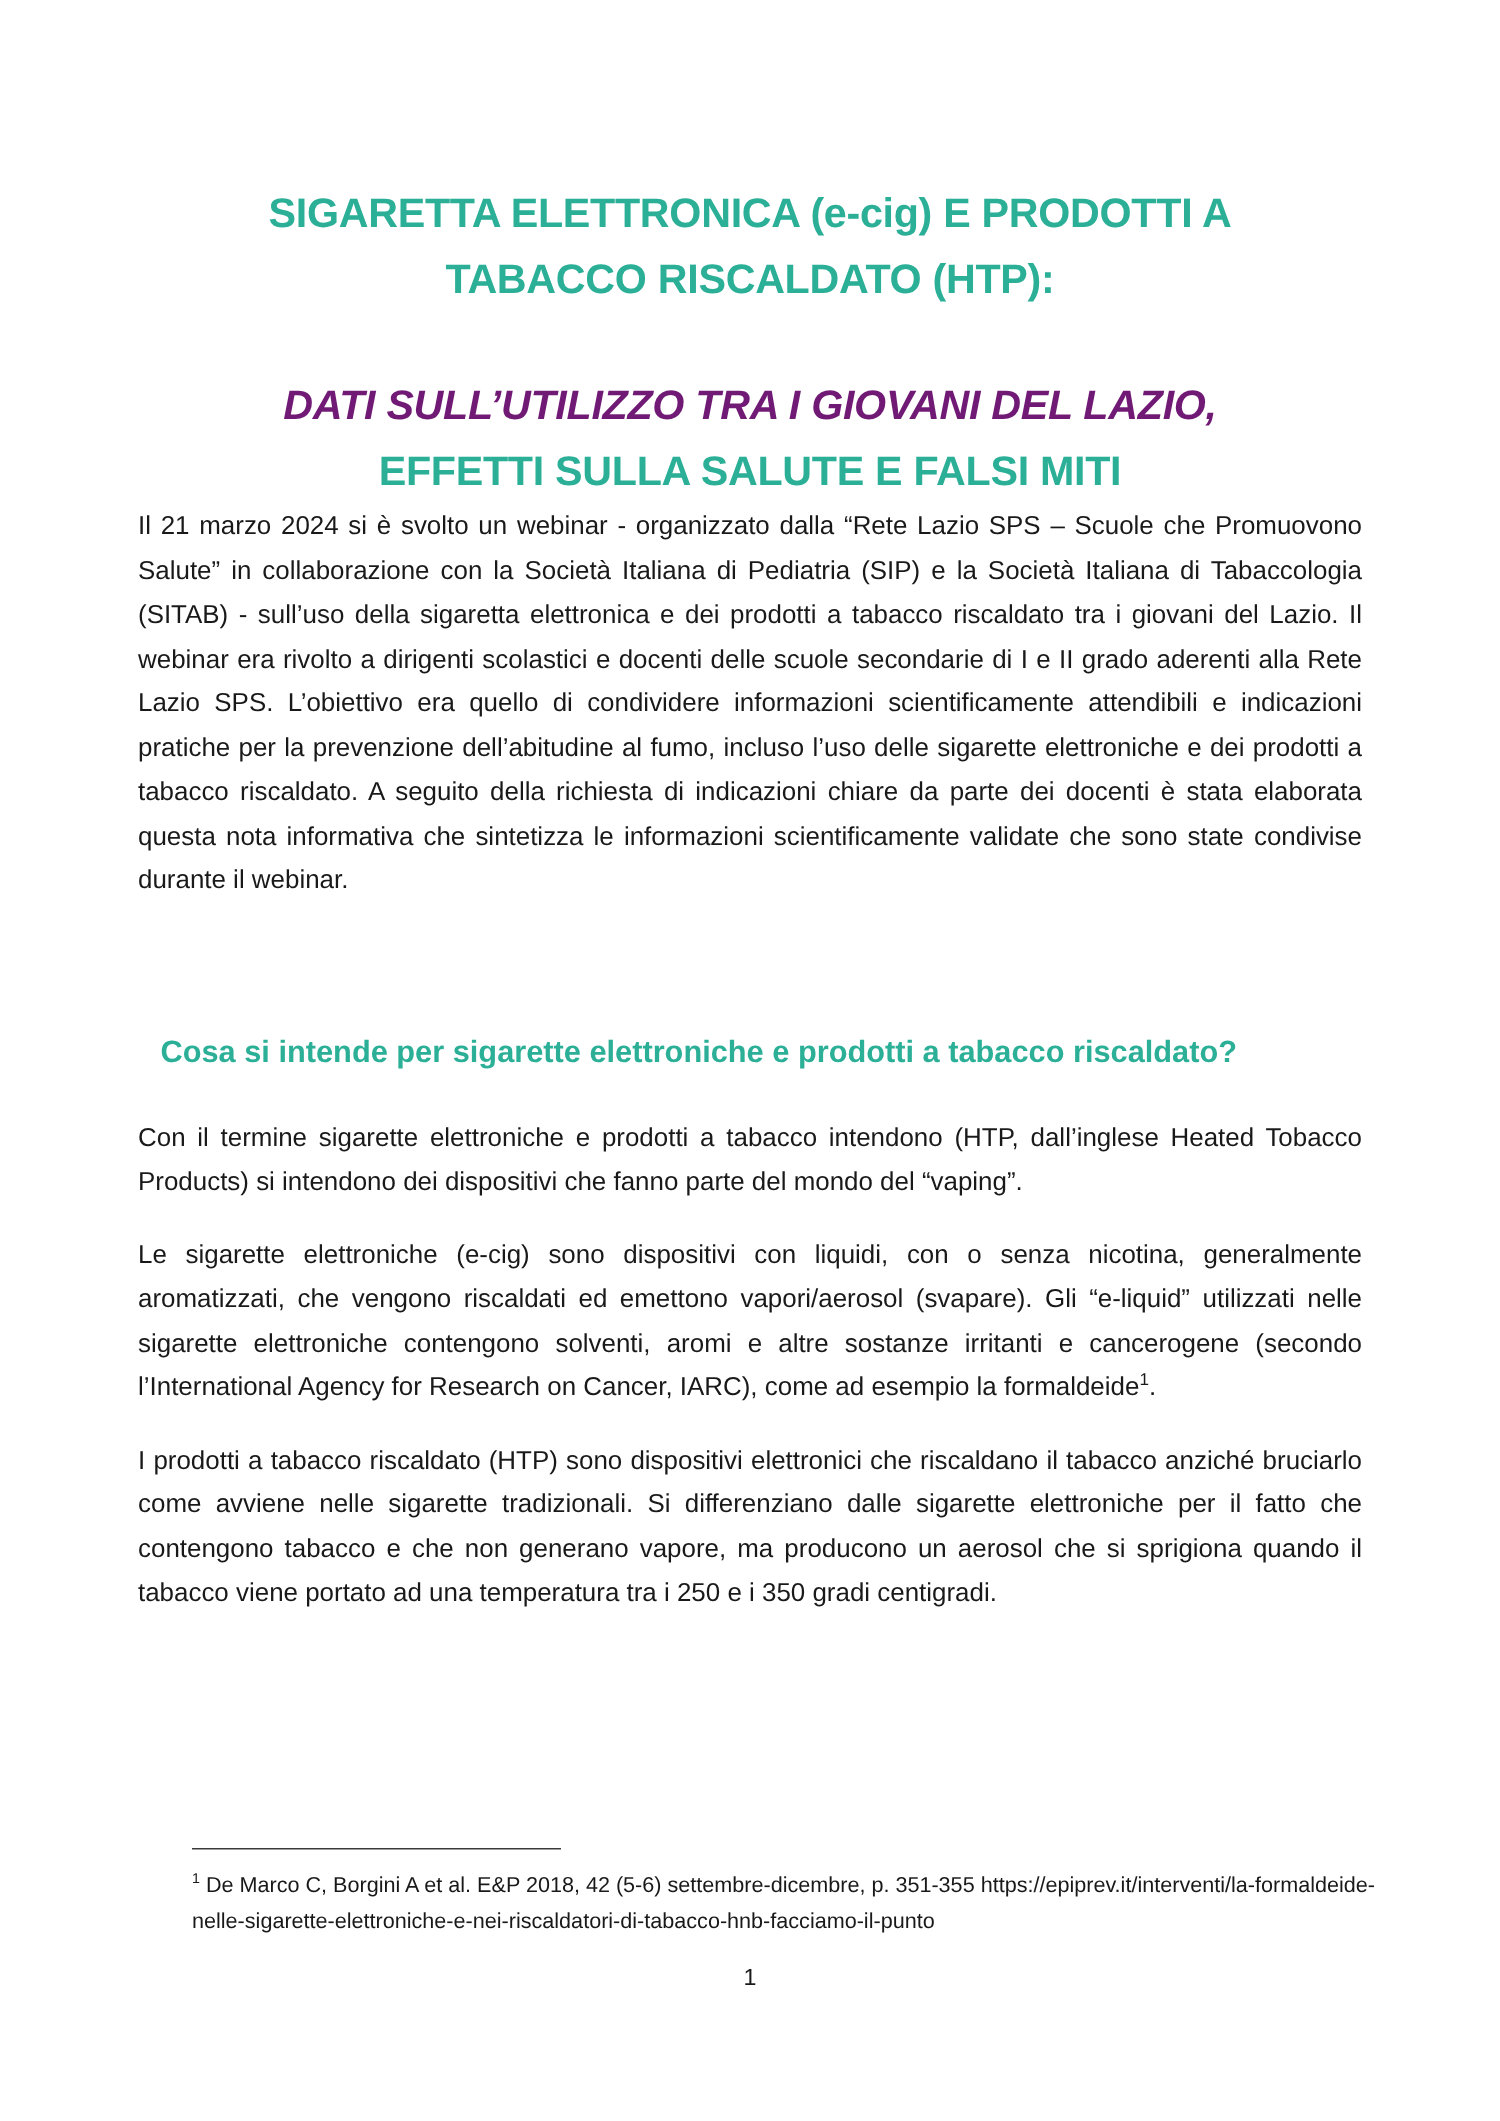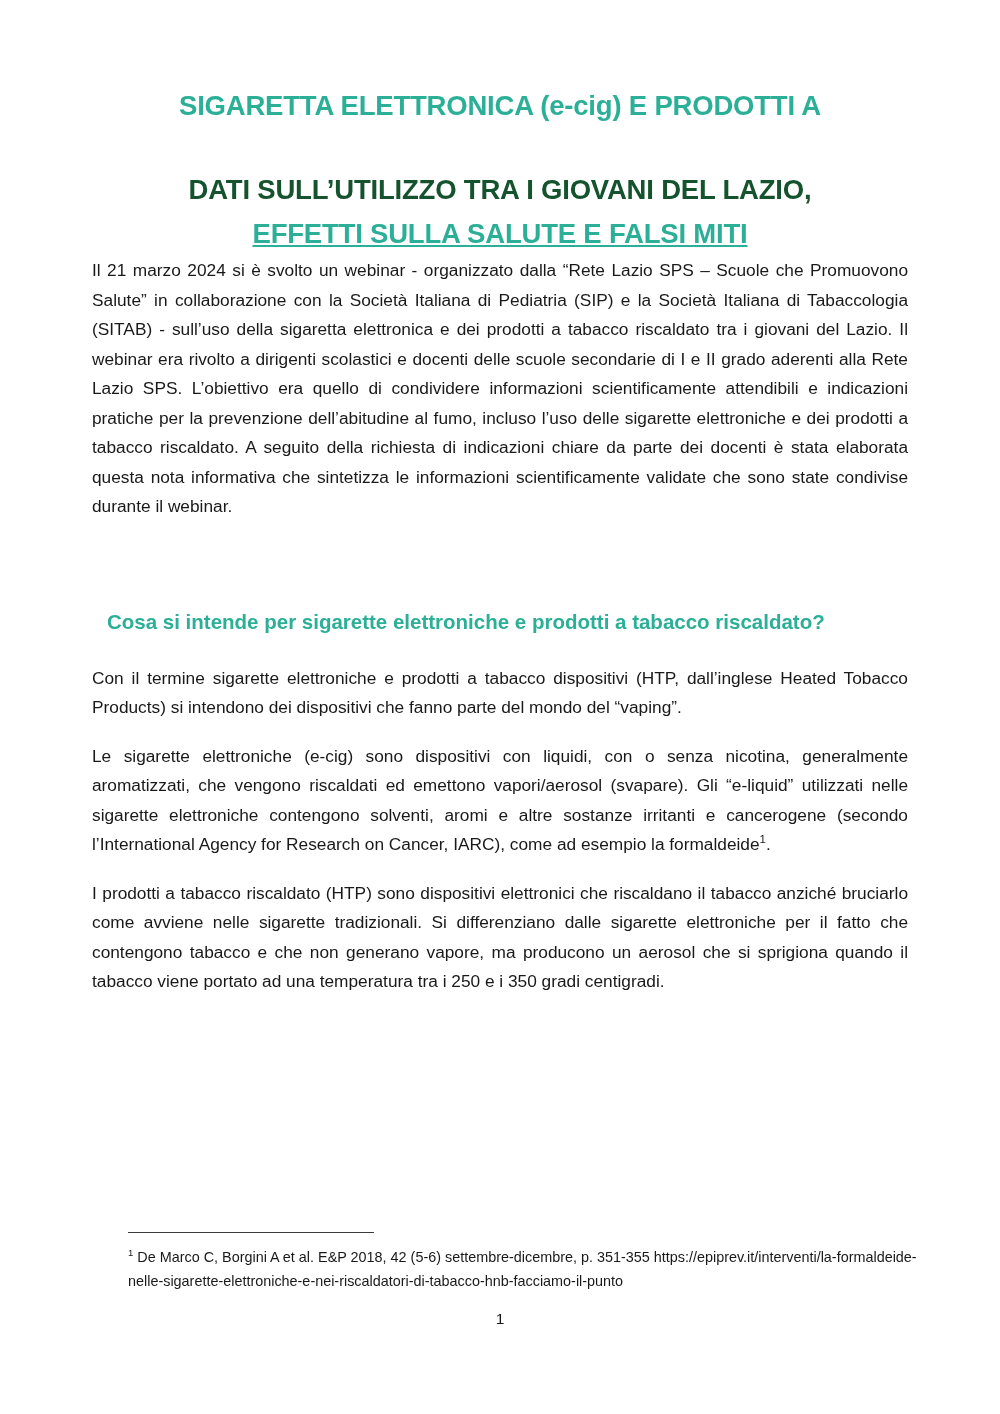--- a/index.html
+++ b/index.html
@@ -20,21 +20,21 @@
   }
   .content {
     position: absolute;
     left: 92px;
     top: 0;
     width: 816px;
   }
 
   
   .title-block {
-    padding-top: 84px;
+    padding-top: 120px;
     text-align: center;
   }
   .title-line {
     color: #2BAF97;
     font-weight: bold;
     font-size: 27.5px;
     line-height: 44px;
     letter-spacing: -0.2px;
     text-align: center;
   }
@@ -111,33 +111,34 @@
 </style>
 </head>
 <body>
 
 <div class="page">
 
   <div class="content">
 
     <div class="title-block">
       <div class="title-line" style="color: rgb(43, 175, 151);">SIGARETTA ELETTRONICA (e-cig) E PRODOTTI A</div>
+      <div class="title-line" style="color: rgb(43, 175, 151);">TABACCO RISCALDATO (HTP):</div>
       <div class="title-group-2">
-        <div class="title-line" style="color: #14532d;">DATI SULL’UTILIZZO TRA I GIOVANI DEL LAZIO,</div>
-        <div class="title-line" style="color: rgb(43, 175, 151); text-decoration: underline;">EFFETTI SULLA SALUTE E FALSI MITI</div>
+        <div class="title-line" style="color: #701a75; font-style: italic;">DATI SULL’UTILIZZO TRA I GIOVANI DEL LAZIO,</div>
+        <div class="title-line" style="color: rgb(43, 175, 151);">EFFETTI SULLA SALUTE E FALSI MITI</div>
       </div>
     </div>
 
     <div class="intro">
       <p class="body">Il 21 marzo 2024 si è svolto un webinar - organizzato dalla “Rete Lazio SPS – Scuole che Promuovono Salute” in collaborazione con la Società Italiana di Pediatria (SIP) e la Società Italiana di Tabaccologia (SITAB) - sull’uso della sigaretta elettronica e dei prodotti a tabacco riscaldato tra i giovani del Lazio. Il webinar era rivolto a dirigenti scolastici e docenti delle scuole secondarie di I e II grado aderenti alla Rete Lazio SPS. L’obiettivo era quello di condividere informazioni scientificamente attendibili e indicazioni pratiche per la prevenzione dell’abitudine al fumo, incluso l’uso delle sigarette elettroniche e dei prodotti a tabacco riscaldato. A seguito della richiesta di indicazioni chiare da parte dei docenti è stata elaborata questa nota informativa che sintetizza le informazioni scientificamente validate che sono state condivise durante il webinar.</p>
     </div>
 
     <h2 class="sec-heading" style="color: rgb(43, 175, 151);">Cosa si intende per sigarette elettroniche e prodotti a tabacco riscaldato?</h2>
 
-    <p class="body"><span>Con il termine </span><b>sigarette elettroniche</b><span> e </span><b>prodotti a tabacco dispositivi</b><span> (HTP, dall’inglese Heated Tobacco Products) si intendono dei dispositivi che fanno parte del mondo del “vaping”.</span></p>
+    <p class="body"><span>Con il termine </span><b>sigarette elettroniche</b><span> e </span><b>prodotti a tabacco intendono</b><span> (HTP, dall’inglese Heated Tobacco Products) si intendono dei dispositivi che fanno parte del mondo del “vaping”.</span></p>
 
     <p class="body"><span>Le </span><b>sigarette elettroniche (e-cig)</b><span> sono dispositivi con liquidi, con o senza nicotina, generalmente aromatizzati, che vengono riscaldati ed emettono vapori/aerosol (svapare). Gli “e-liquid” utilizzati nelle sigarette elettroniche contengono solventi, aromi e </span><b>altre sostanze irritanti e cancerogene</b><span> (secondo l’International Agency for Research on Cancer, IARC), come ad esempio la formaldeide</span><sup>1</sup><span>.</span></p>
 
 
     <p class="body tight"><span>I </span><b>prodotti a tabacco riscaldato (HTP)</b><span> sono dispositivi elettronici che riscaldano il tabacco anziché bruciarlo come avviene nelle sigarette tradizionali. Si differenziano dalle sigarette elettroniche per il fatto che contengono tabacco e che non generano vapore, ma producono un aerosol che si sprigiona quando il tabacco viene portato ad una temperatura tra i 250 e i 350 gradi centigradi.</span></p>
 
   </div>
 
   <div class="footnote-wrap">
     <hr class="footnote-rule">

